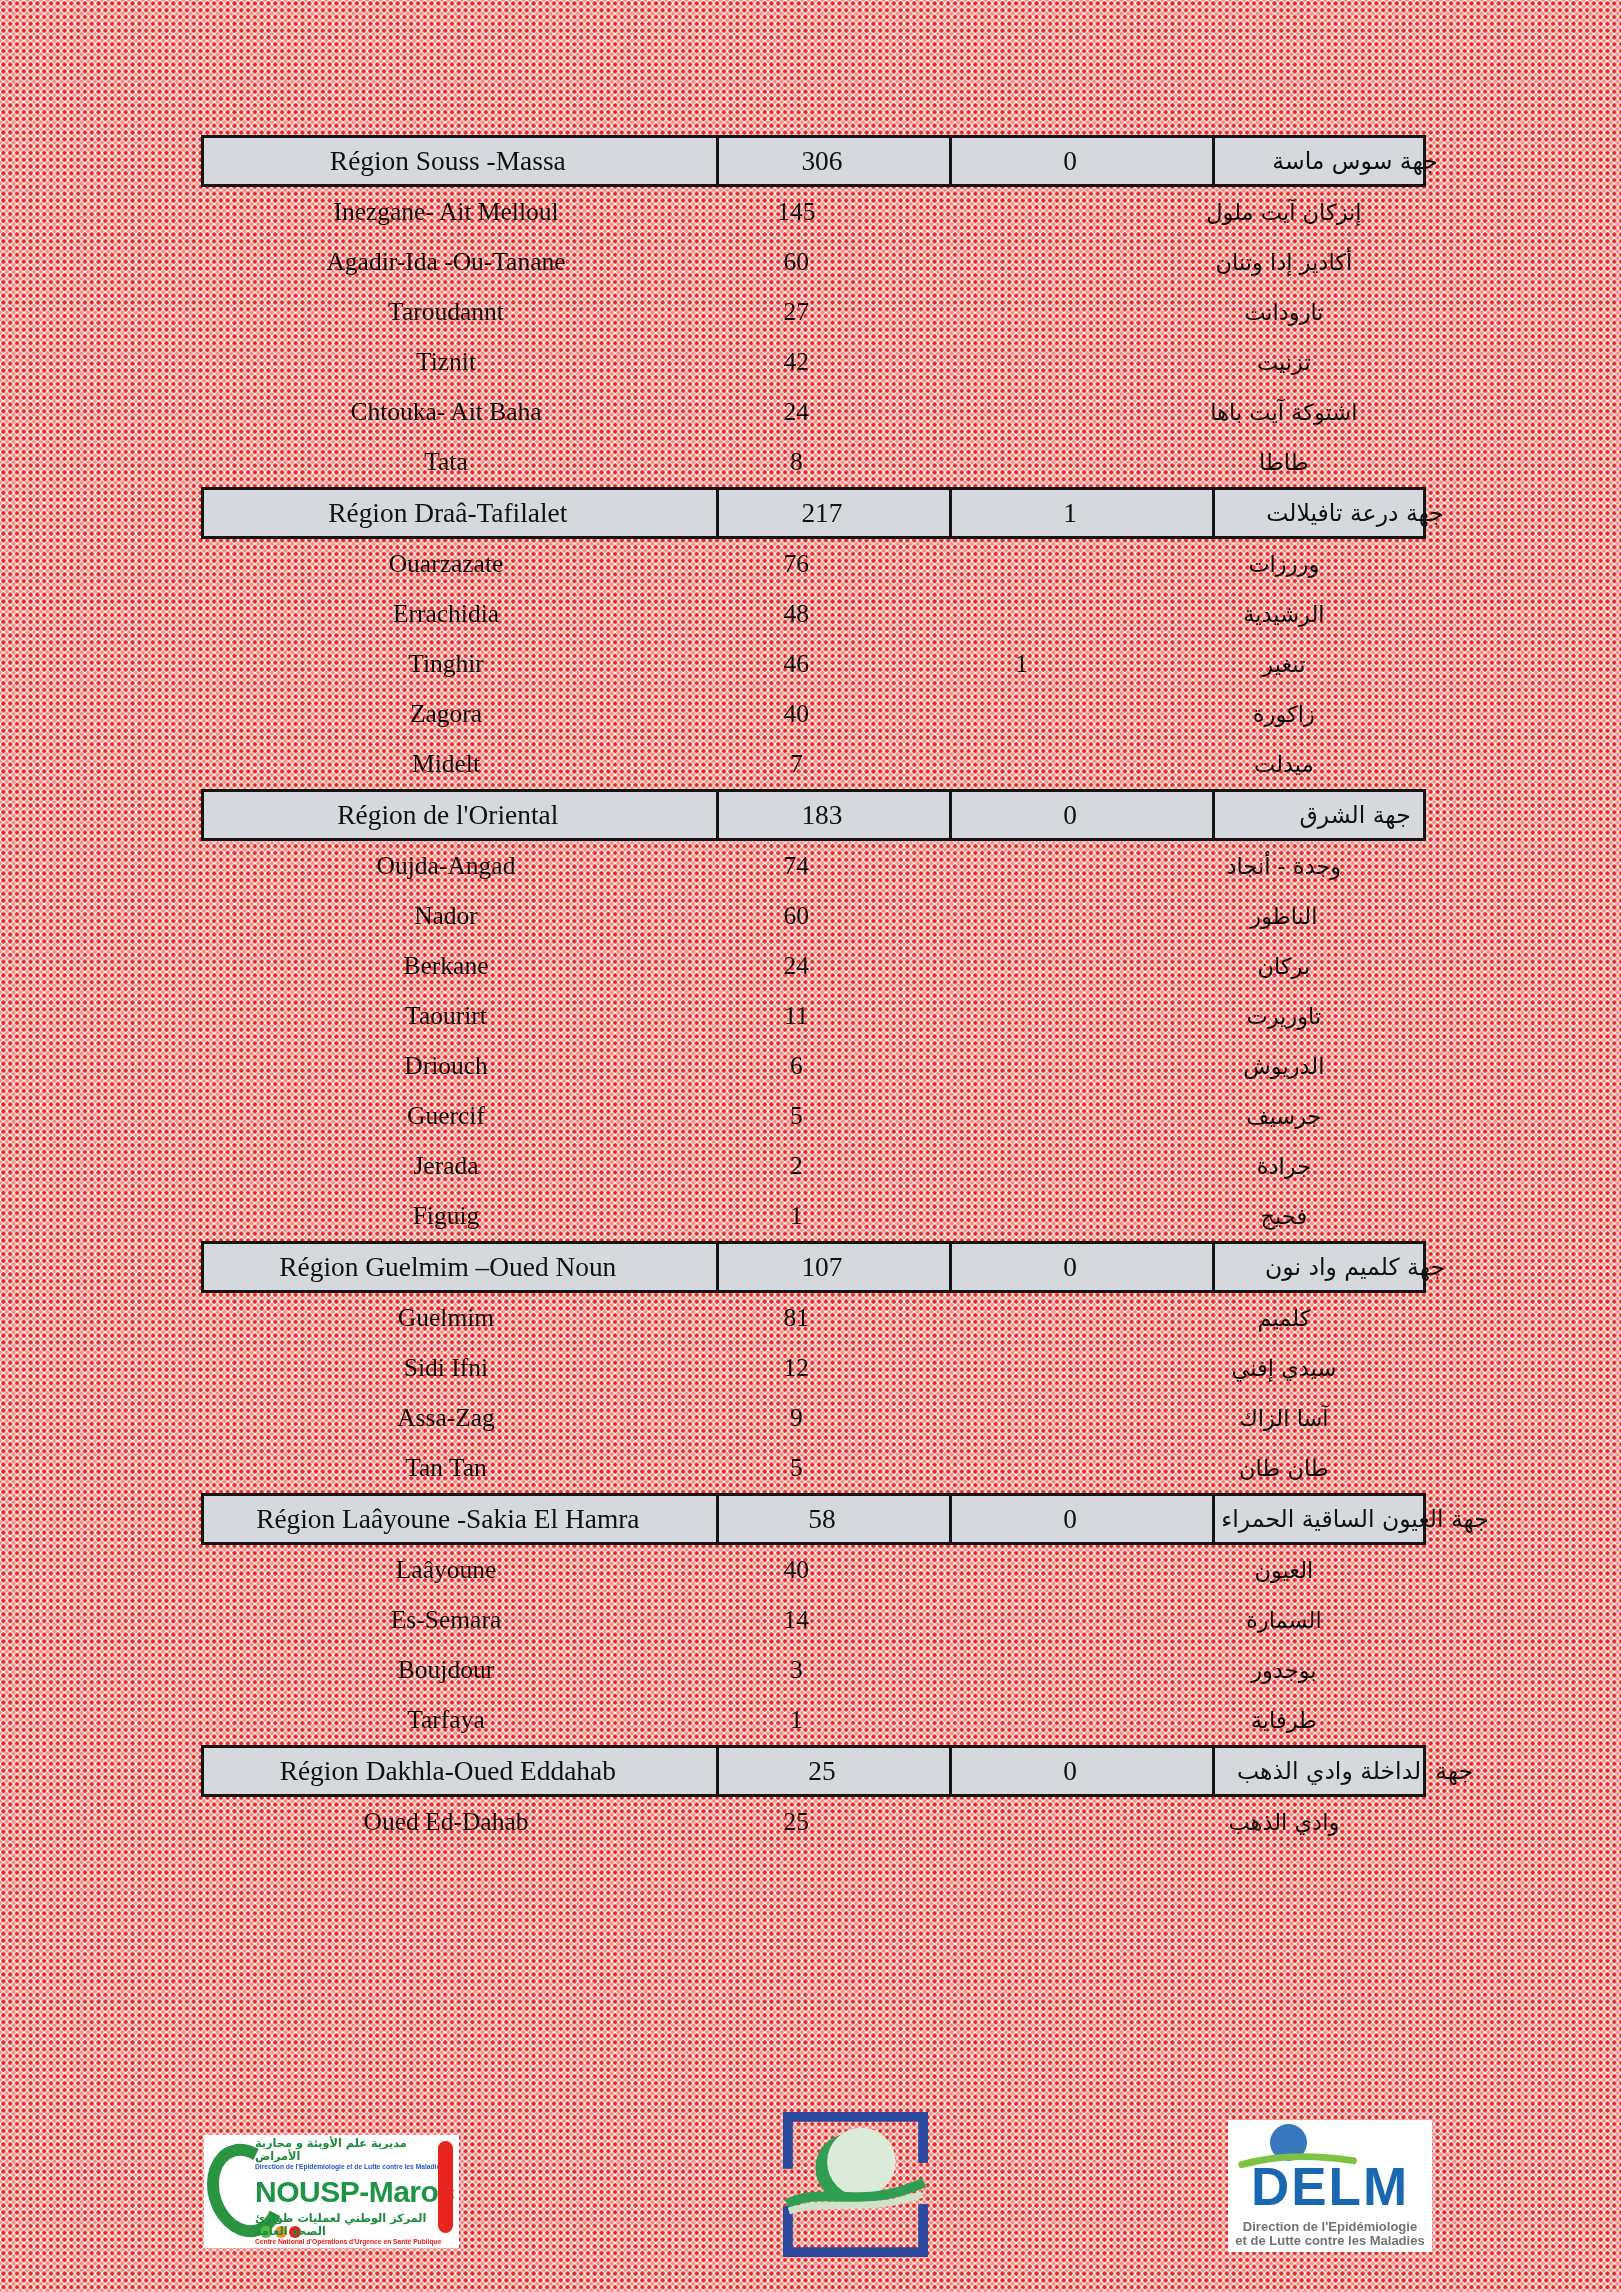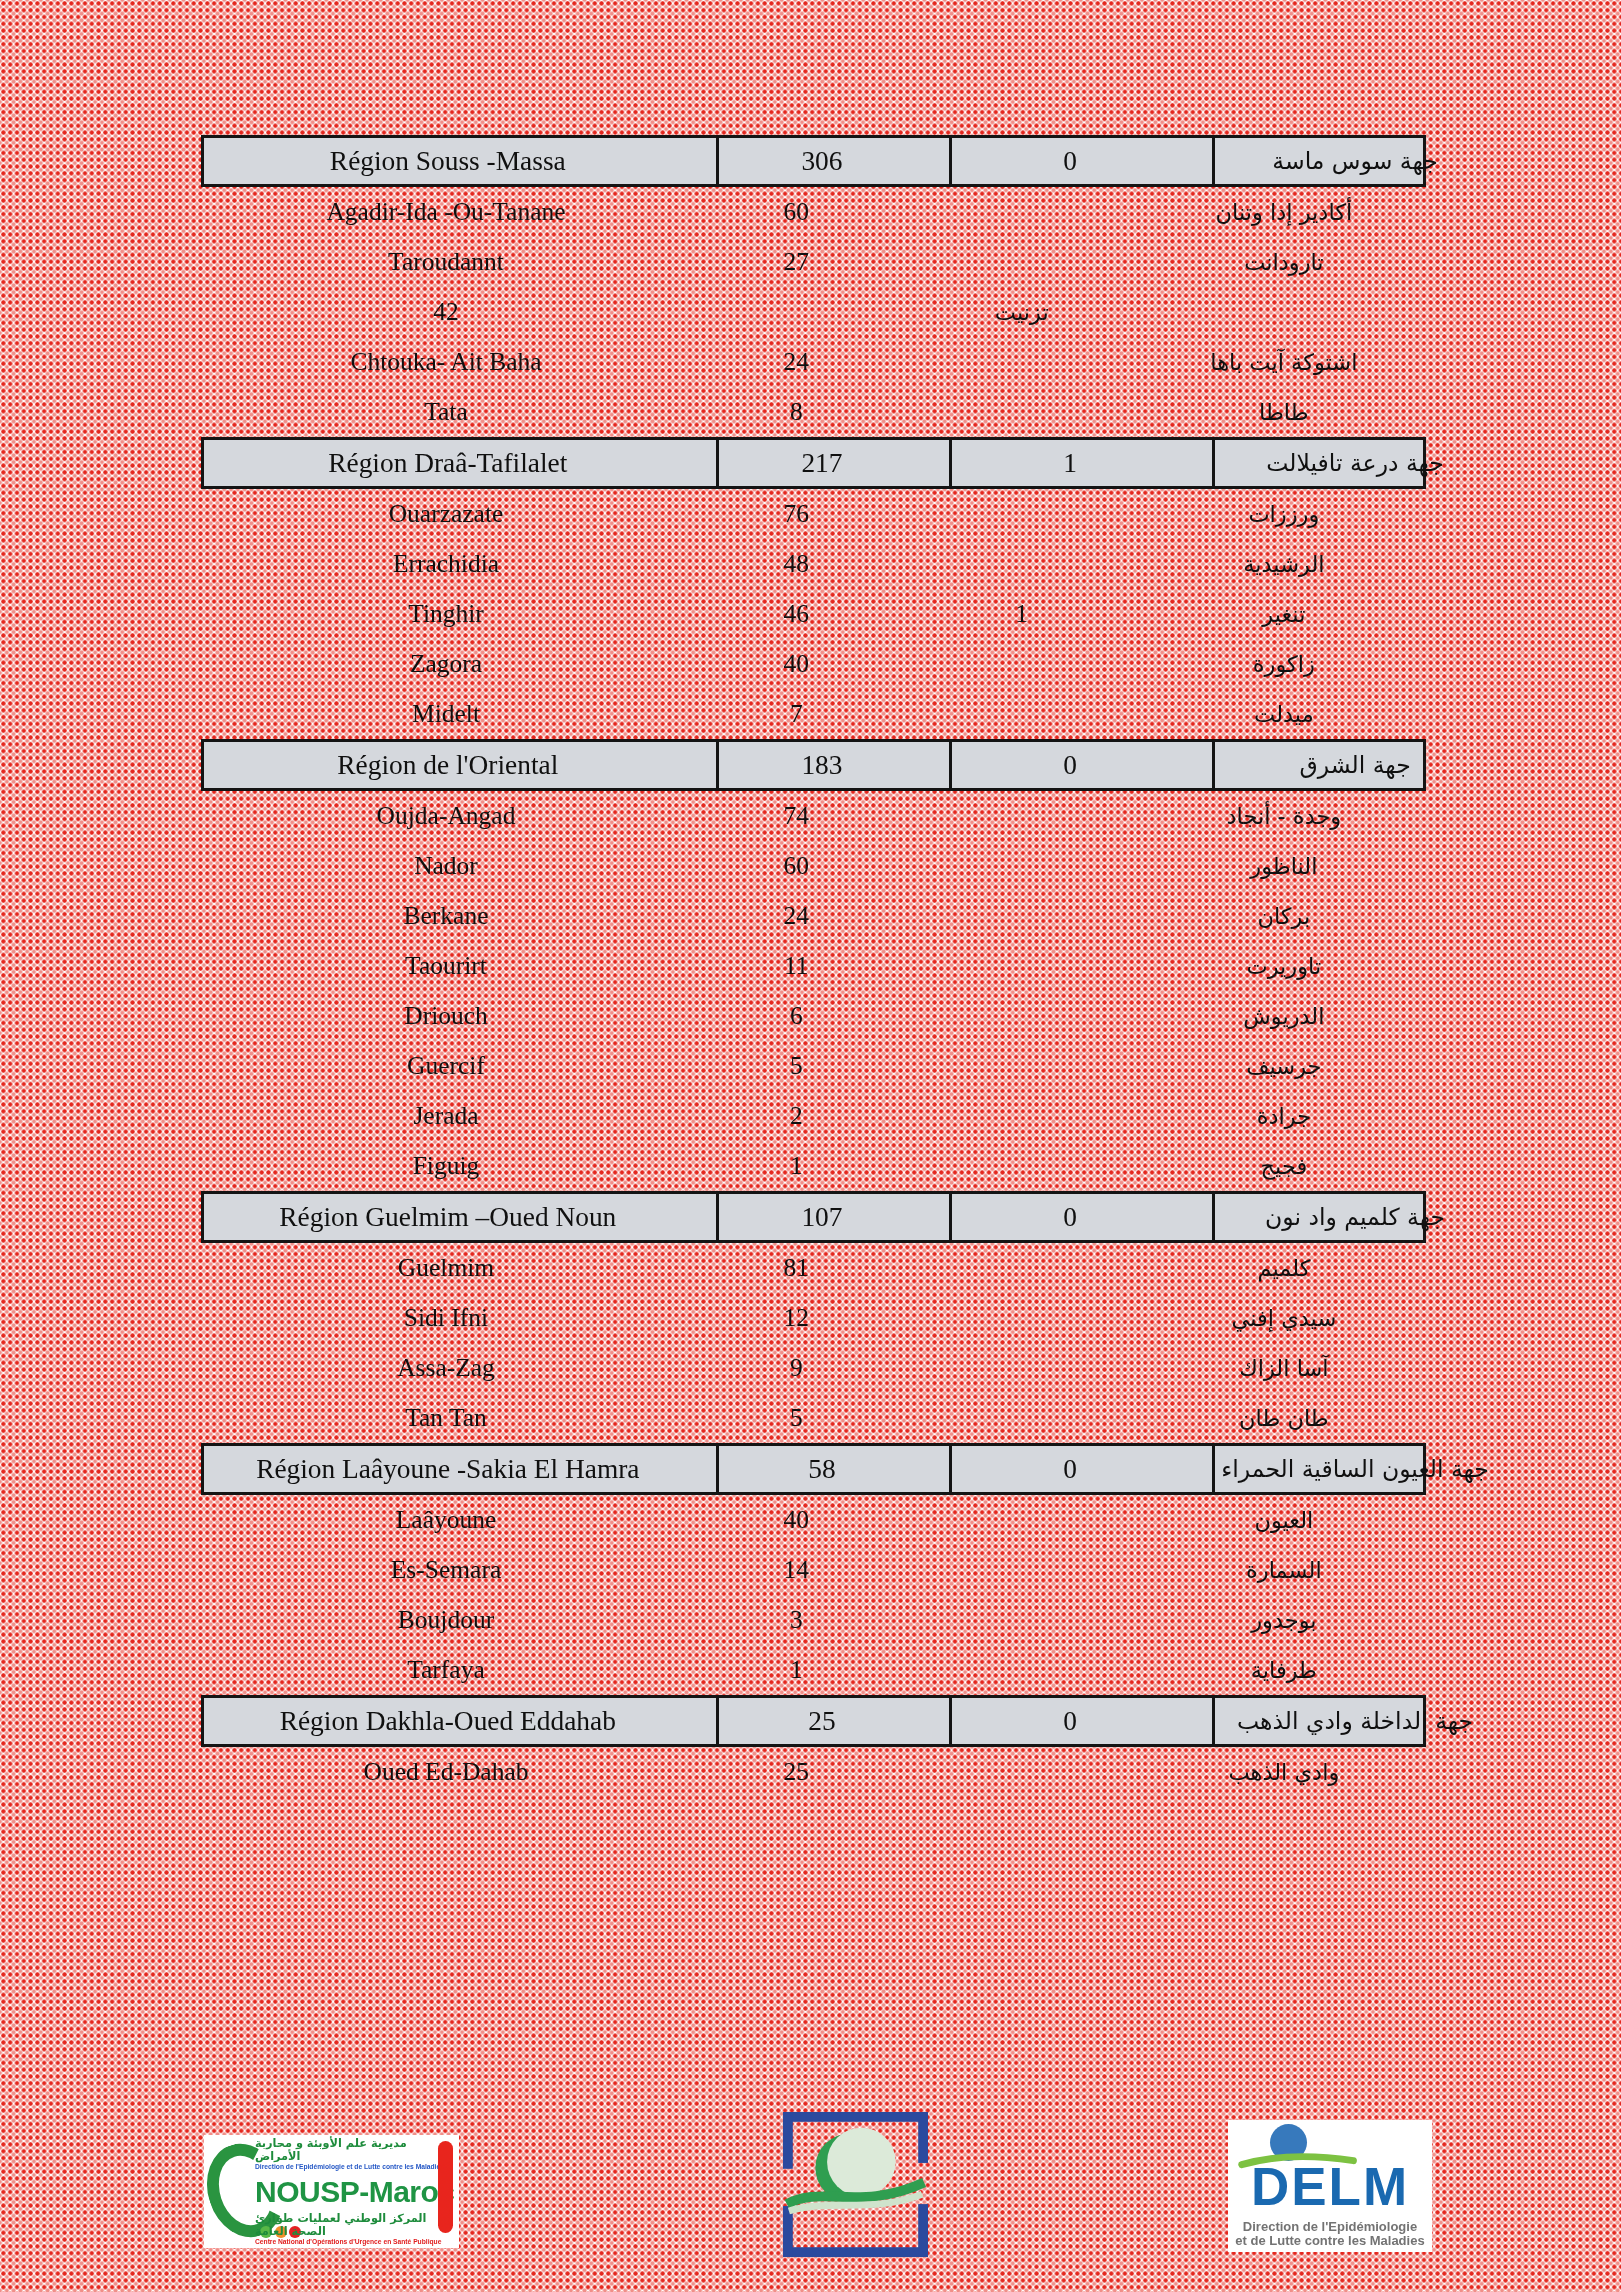--- a/index.html
+++ b/index.html
@@ -59,32 +59,39 @@
 
   <div class="regions">
       <div>
         <div class="header-row">
           <div class="cell fr">Région Souss -Massa</div>
           <div class="cell num">306</div>
           <div class="cell num">0</div>
           <div class="cell ar">جهة سوس ماسة</div>
         </div>
         <div class="data-row">
+          <div class="cell fr">Inezgane- Ait Melloul</div>
+          <div class="cell num">145</div>
+          <div class="cell num"></div>
+          <div class="cell ar">إنزكان آيت ملول</div>
+        </div>
+        <div class="data-row">
           <div class="cell fr">Agadir-Ida -Ou-Tanane</div>
           <div class="cell num">60</div>
           <div class="cell num"></div>
           <div class="cell ar">أكادير إدا وتنان</div>
         </div>
         <div class="data-row">
           <div class="cell fr">Taroudannt</div>
           <div class="cell num">27</div>
           <div class="cell num"></div>
           <div class="cell ar">تارودانت</div>
         </div>
         <div class="data-row">
+          <div class="cell fr">Tiznit</div>
           <div class="cell num">42</div>
           <div class="cell num"></div>
           <div class="cell ar">تزنيت</div>
         </div>
         <div class="data-row">
           <div class="cell fr">Chtouka- Ait Baha</div>
           <div class="cell num">24</div>
           <div class="cell num"></div>
           <div class="cell ar">اشتوكة آيت باها</div>
         </div>

